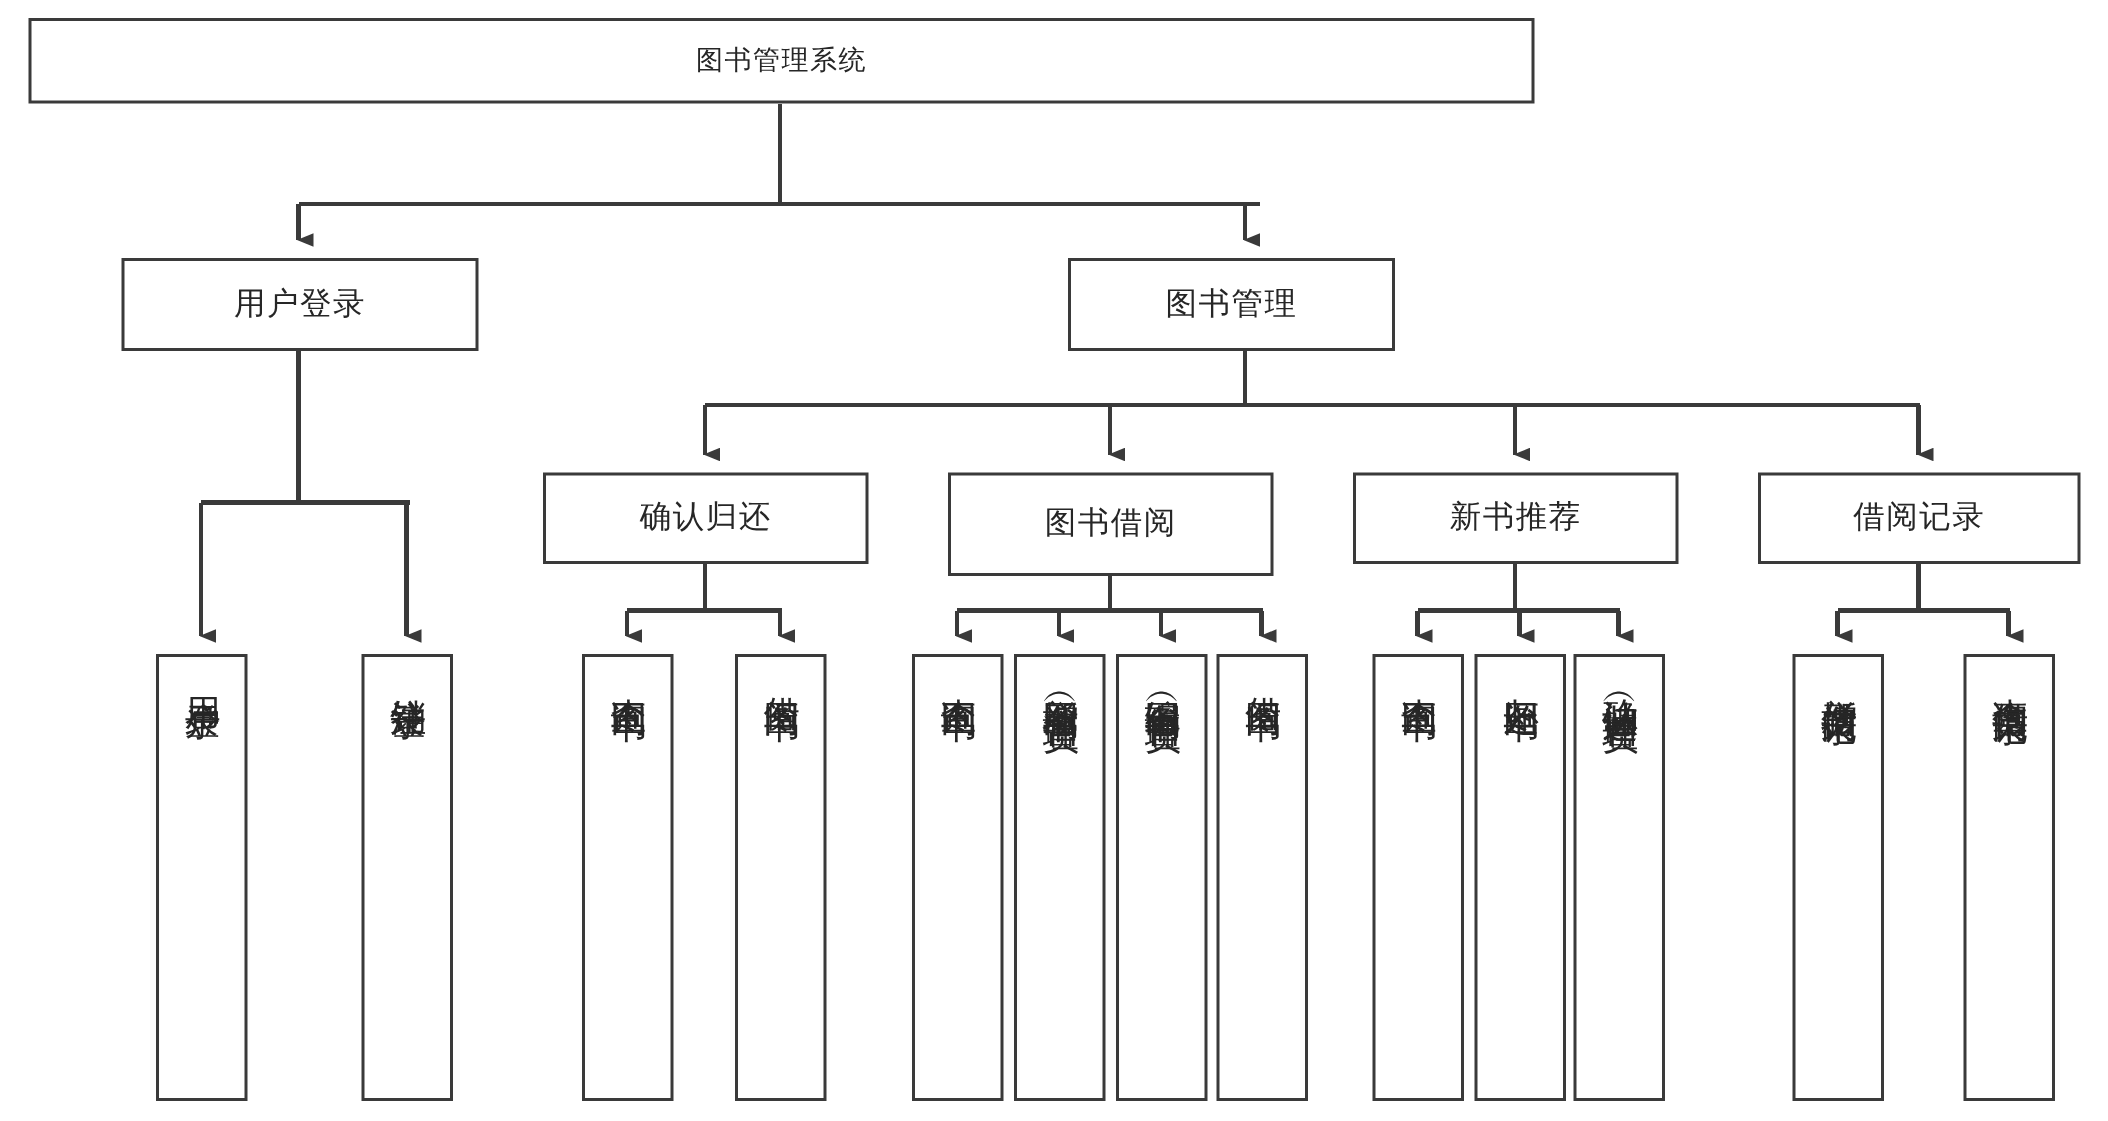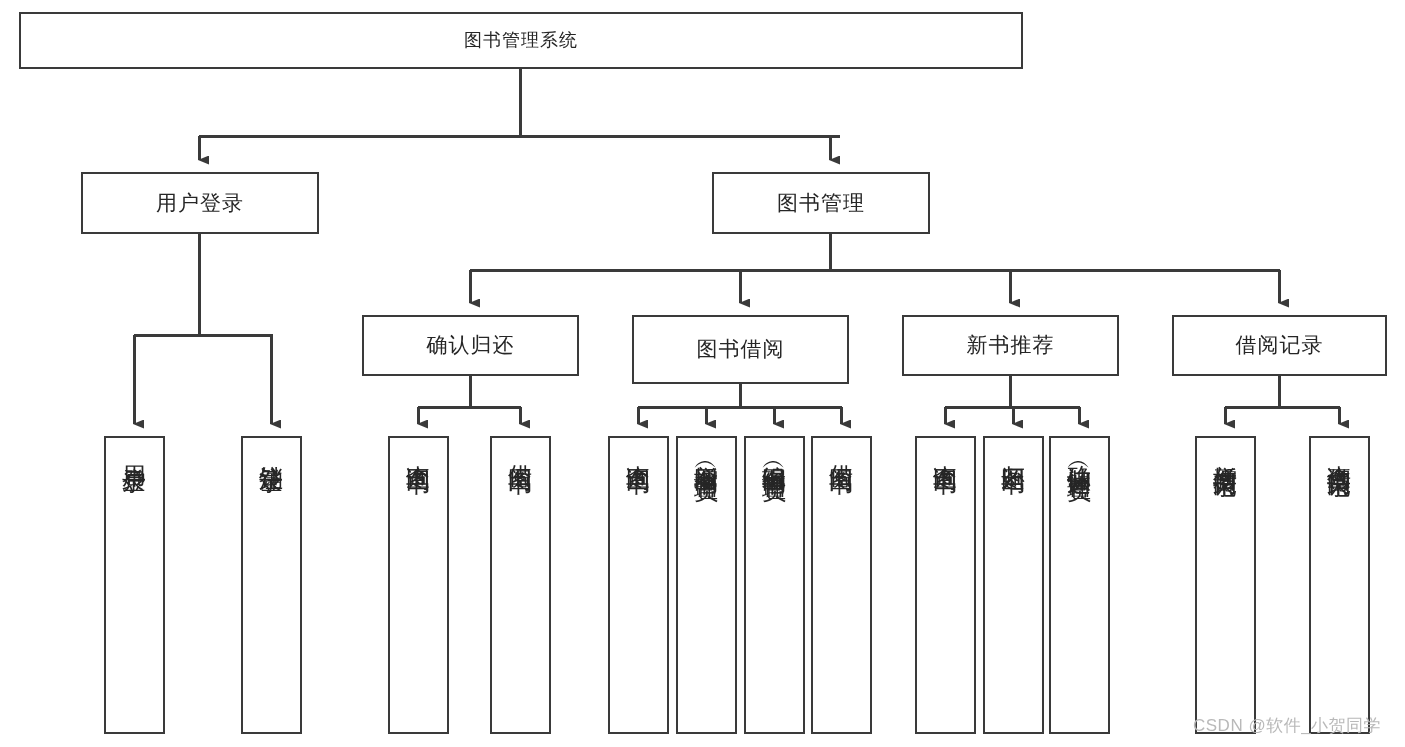--- a/index.html
+++ b/index.html
@@ -194,17 +194,14 @@
     <span class="node-label">确认归还（管理员）</span>
   </div>
 
   <div class="node-box node-v" style="left:1195px; top:436px; width:61px; height:298px;">
     <span class="node-label">新增借阅记录</span>
   </div>
   <div class="node-box node-v" style="left:1309px; top:436px; width:61px; height:298px;">
     <span class="node-label">查询借阅记录</span>
   </div>
 
-  <div class="watermark">
-    <span>CSDN @软件_小贺同学</span>
-  </div>
 
 </div>
 
 </body></html>

